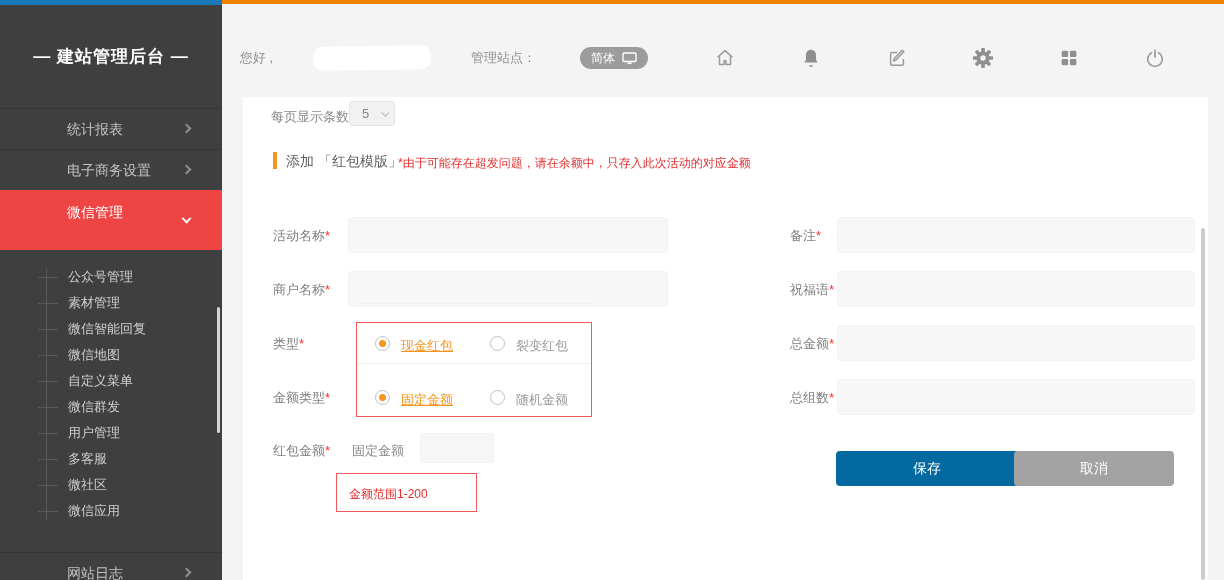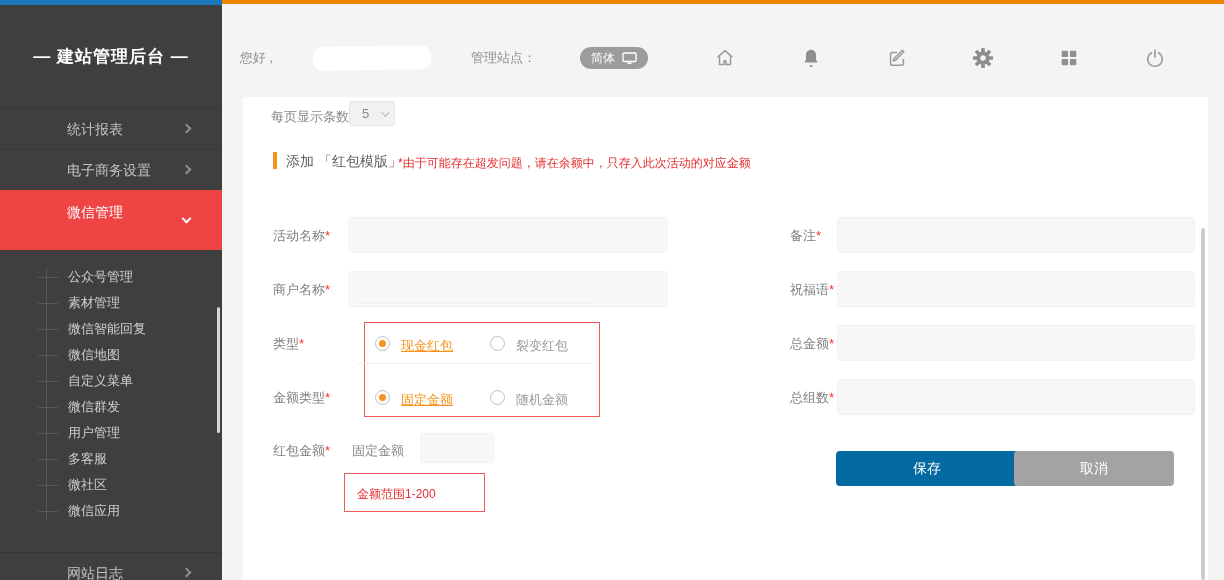--- a/index.html
+++ b/index.html
@@ -63,21 +63,21 @@
 
   .radio { position:absolute; width:15px; height:15px; border:1px solid #c0c0c0; border-radius:50%; background:#fff;
            display:flex; align-items:center; justify-content:center; cursor:pointer; }
   .radio .dot { width:7px; height:7px; border-radius:50%; background:transparent; }
   .radio.sel .dot { background:#F7941E; }
   .r-lbl { position:absolute; font-size:13px; cursor:pointer; }
   .r-lbl.on  { color:#F7941E;text-decoration:underline; }
   .r-lbl.off { color:#9a9a9a; }
 
   .hairline { position:absolute; height:1px; background:#f0f0f0; }
-  .red-box { position:absolute; border:1px solid #f05a5a;margin-left:8px; }
+  .red-box { position:absolute; border:1px solid #f05a5a; }
   .red-note { font-size:12px; color:#E62E2E; position:absolute; left:12px; top:12px; white-space:nowrap; }
 
   .prefix-txt { position:absolute; left:109px; font-size:13px; color:#8a8a8a; }
   .mini-input { position:absolute; left:177px; width:74px; height:30px; background:#f7f7f7;
                 border:1px solid #f3f3f3; border-radius:3px; outline:none; padding:0 8px; font-size:13px; }
 
   .btn { position:absolute; top:354px; height:35px; border:none; border-radius:4px; color:#fff;
          font-size:14px; cursor:pointer; font-family:inherit; }
   .btn.save   { left:593px; width:182px; background:#0369a1; }
   .btn.cancel { left:771px; width:160px; background:#a3a3a3; }

